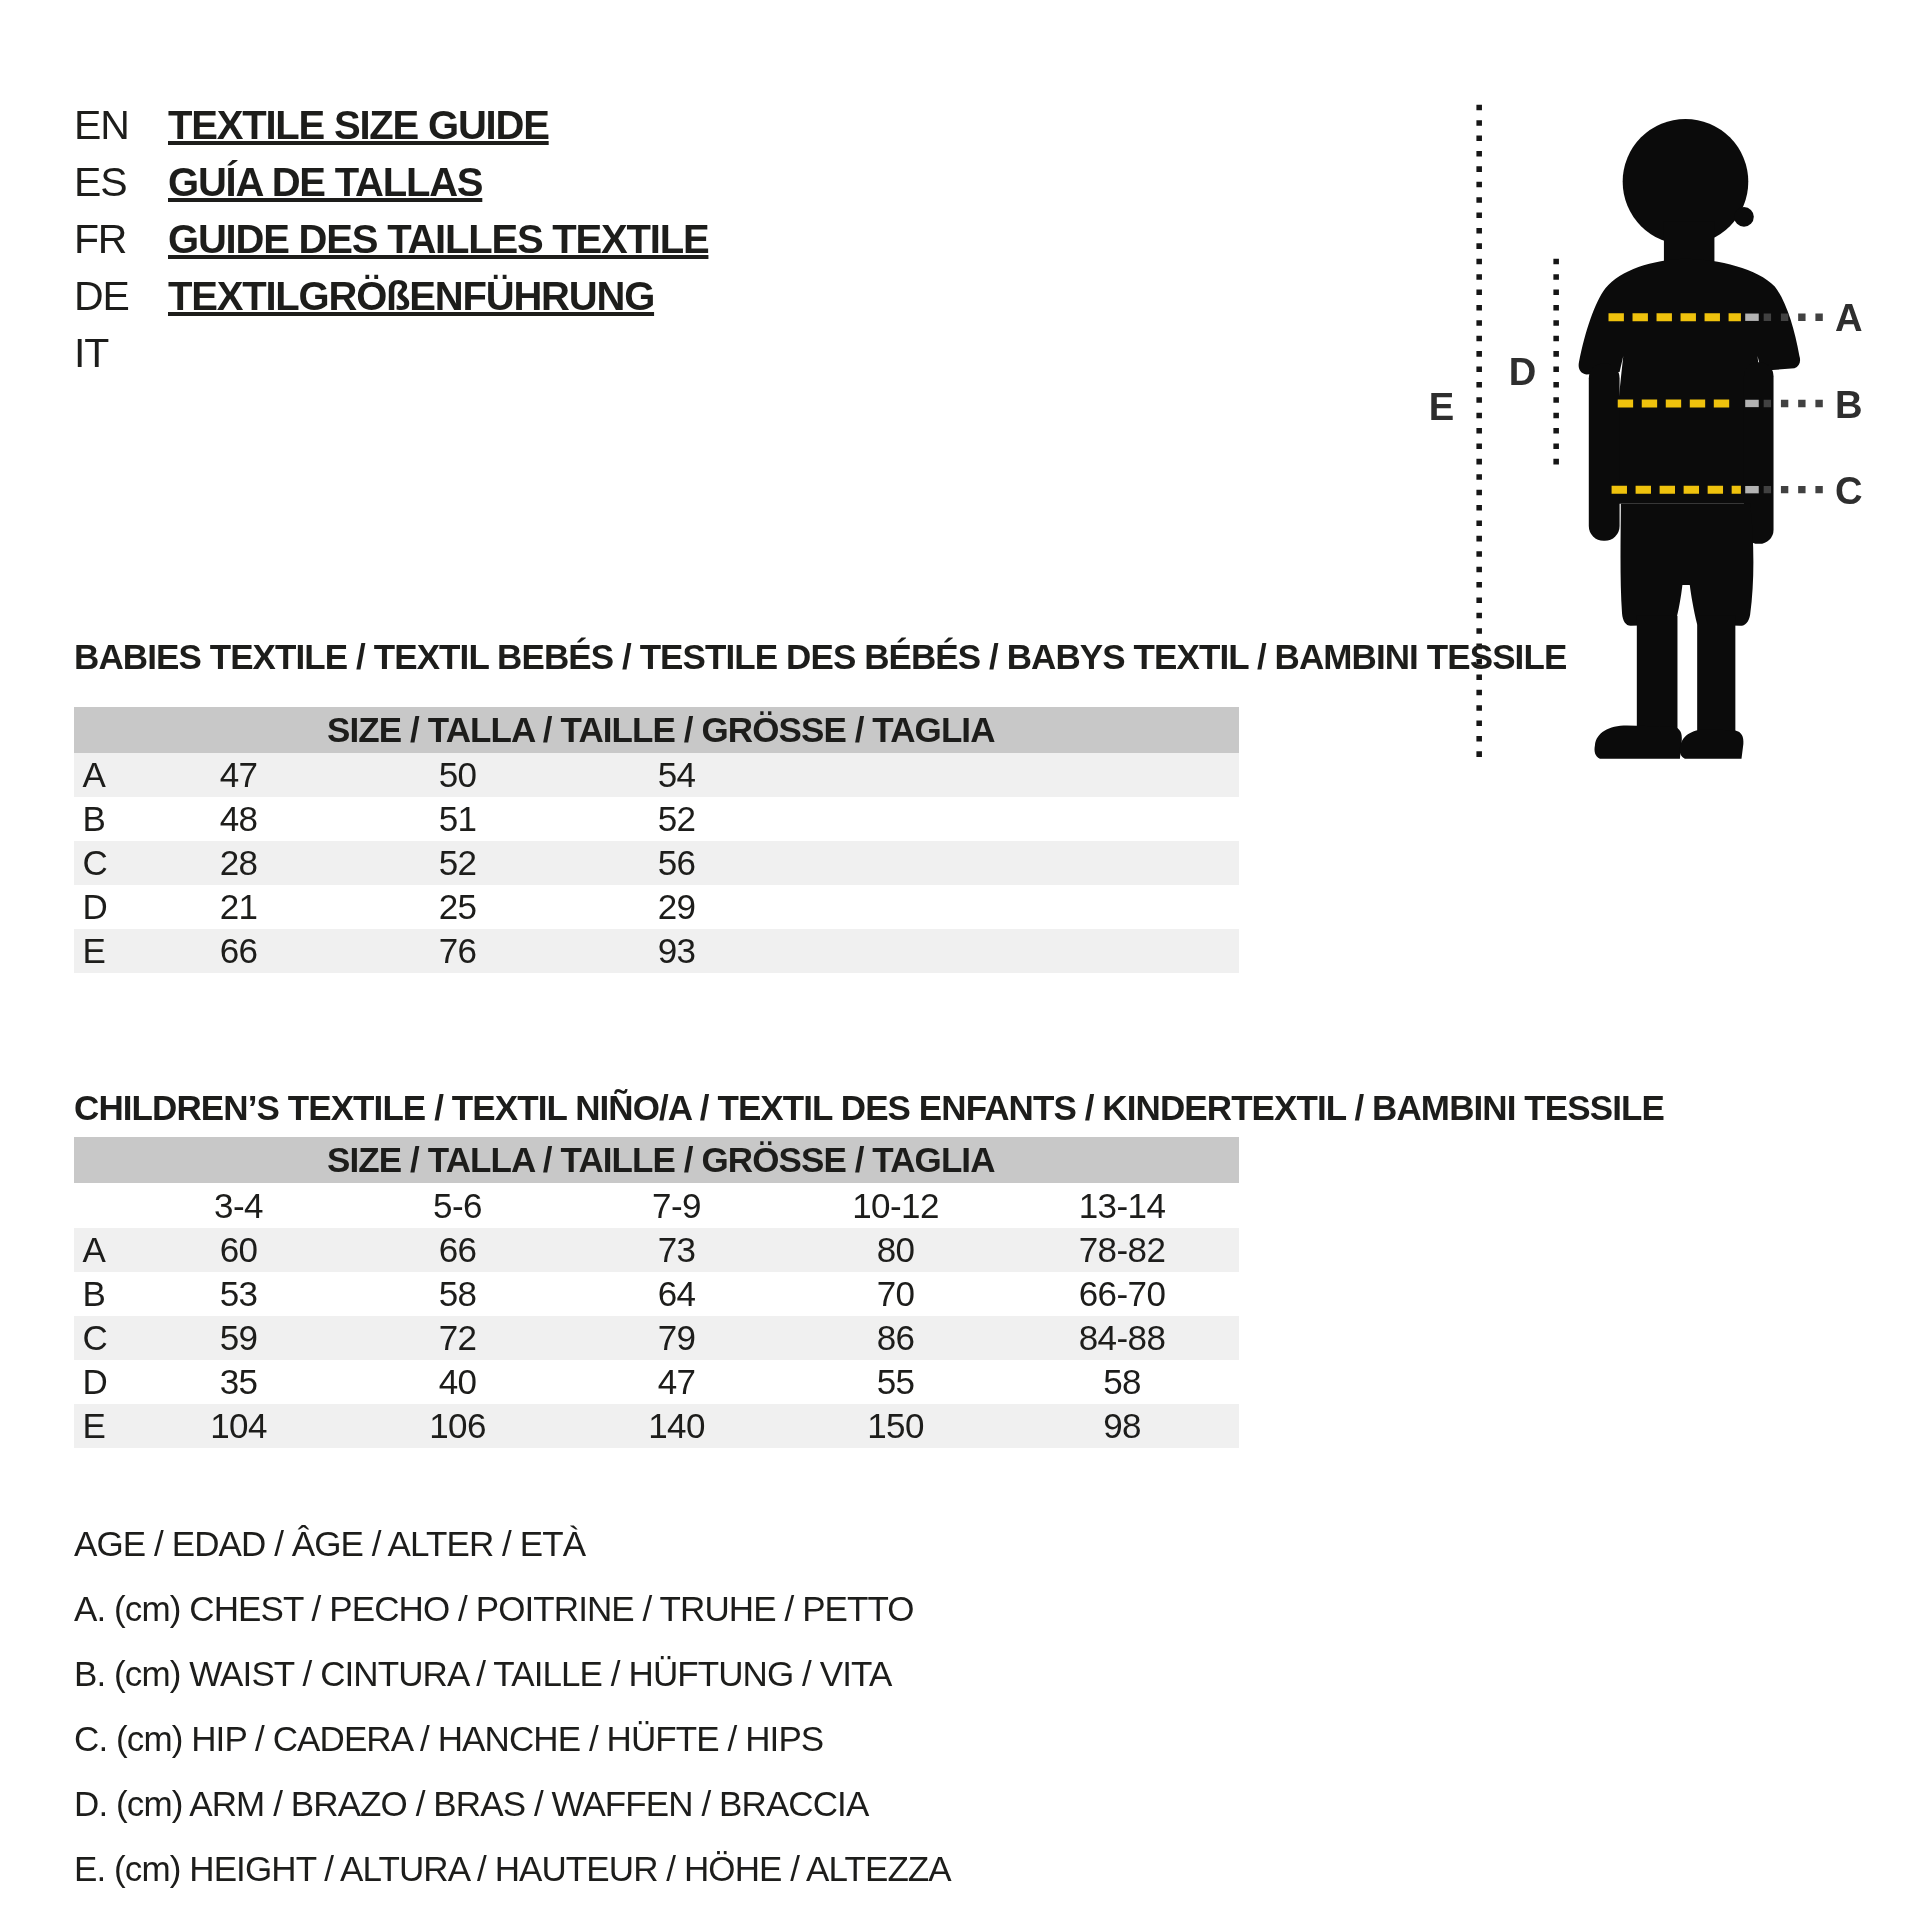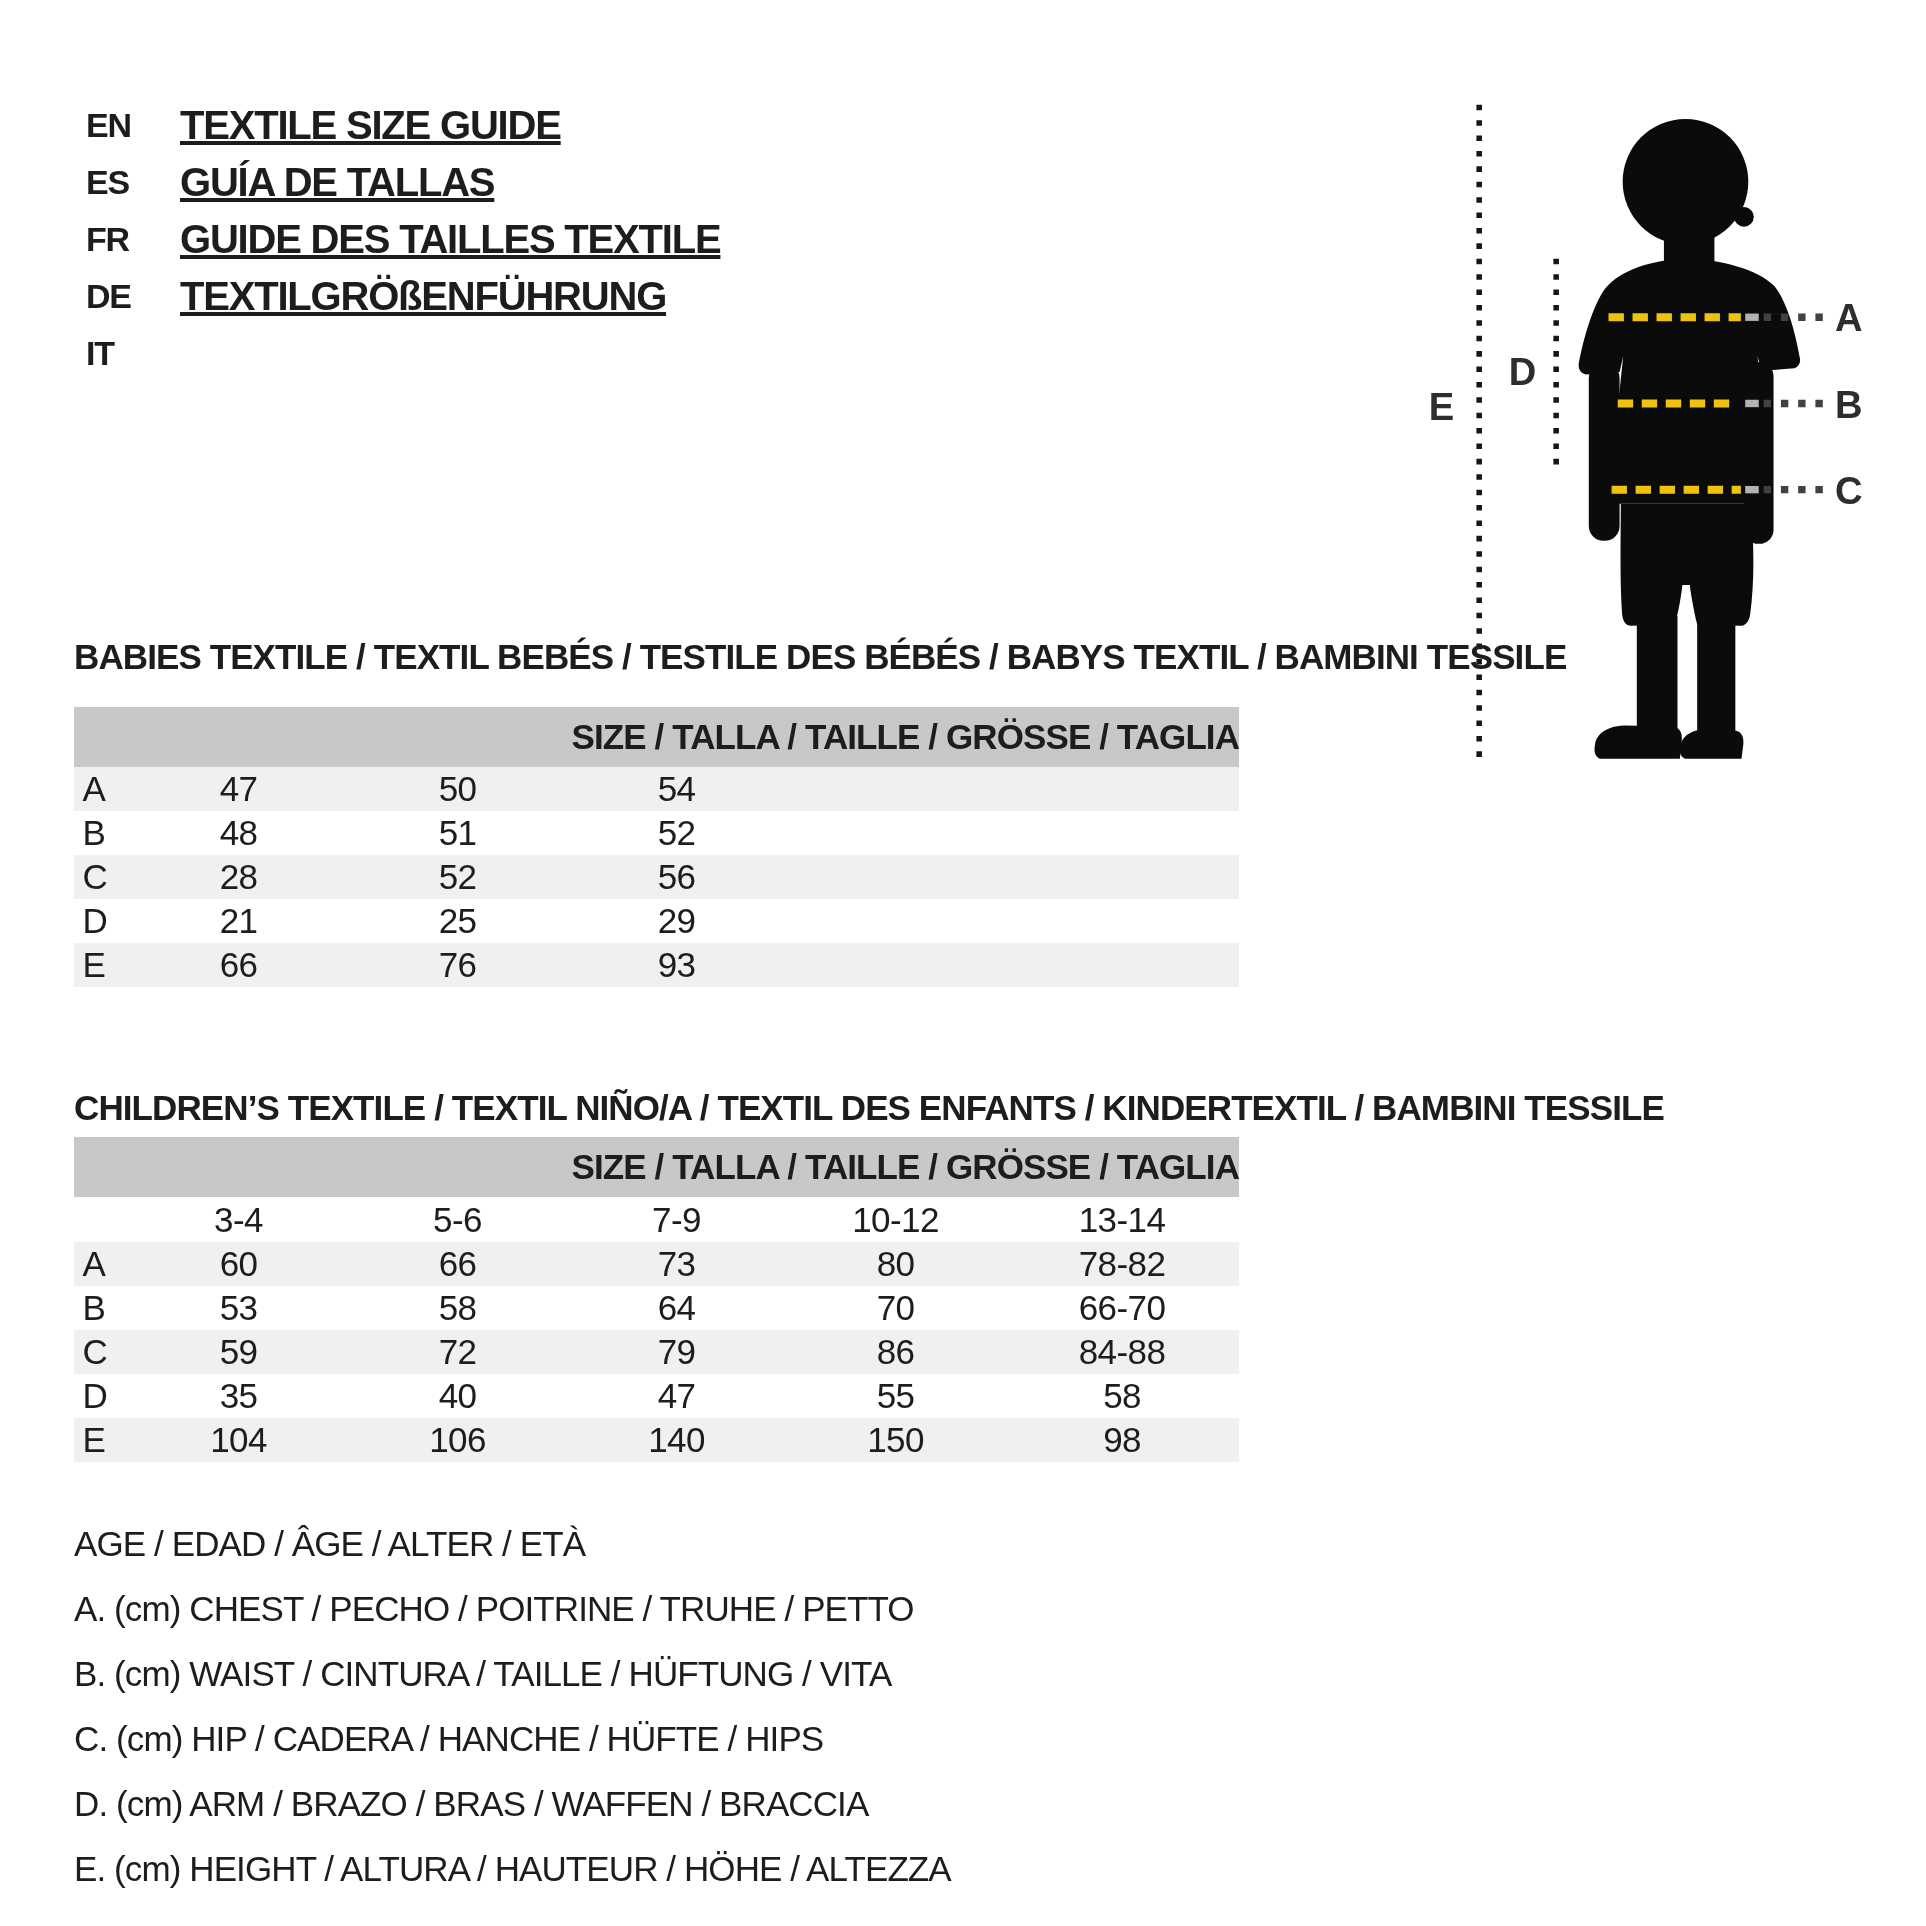--- a/index.html
+++ b/index.html
@@ -7,42 +7,42 @@
     position:relative;
     width:1926px;height:1926px;
     background:#ffffff;
     font-family:"Liberation Sans", sans-serif;
     color:#1d1d1b;
     overflow:hidden;
   }
   
   .hdr{position:absolute;left:74px;top:97px;}
   .hdr-row{display:flex;height:57px;align-items:center;}
-  .hdr-lang{width:94px;font-size:34px;font-weight:700;letter-spacing:-1.2px;margin-left:12px;}
+  .hdr-lang{width:94px;font-size:41px;font-weight:400;letter-spacing:-1.2px;}
   .hdr-title{font-size:40px;font-weight:600;letter-spacing:-1.2px;white-space:nowrap;text-decoration:underline;}
   
   .section-title{
     position:absolute;left:74px;
     font-size:35px;font-weight:600;letter-spacing:-0.9px;white-space:nowrap;
   }
   .title-babies{top:637px;}
   .title-children{top:1068px;margin-top:20px;}
   
   table.size-table{
     position:absolute;left:74px;width:1165px;
     border-collapse:collapse;table-layout:fixed;
     font-size:35px;letter-spacing:-0.6px;
   }
   .t-babies{top:707px;}
   .t-children{top:1137px;}
   table.size-table td,table.size-table th{
     padding:0;vertical-align:middle;font-weight:400;
   }
   tr.band th{
-    background:#c8c8c8;text-align:right;height:60px;
+    background:#c8c8c8;text-align:center;height:46px;
     padding-left:8.6px;font-size:35px;font-weight:600;letter-spacing:-0.9px;
   }
   tr.cols td{height:45px;text-align:center;}
   tr.data td{height:44px;text-align:center;}
   tr.data td.rowlabel{text-align:left;padding-left:8.6px;}
   tr.data.shade{background:#f0f0f0;}
   
   .legend{position:absolute;left:74px;top:1511px;}
   .legend-line{height:65px;display:flex;align-items:center;
     font-size:35px;font-weight:500;letter-spacing:-0.9px;white-space:nowrap;}

